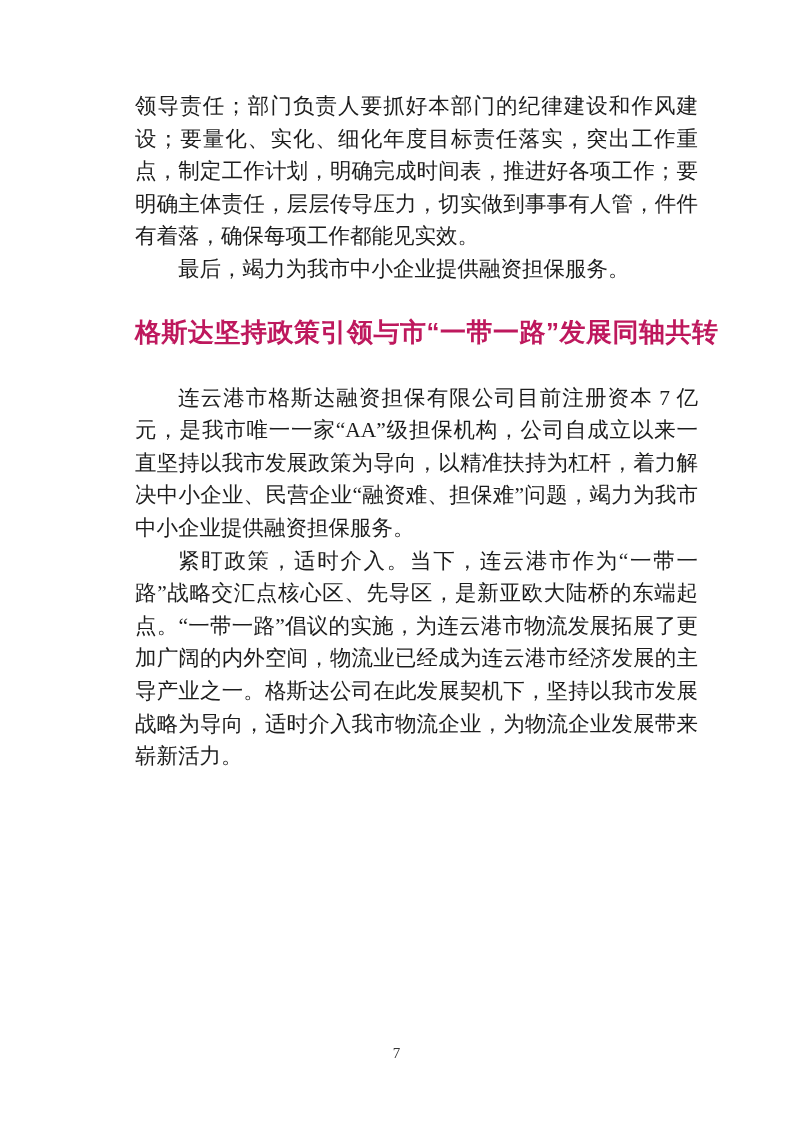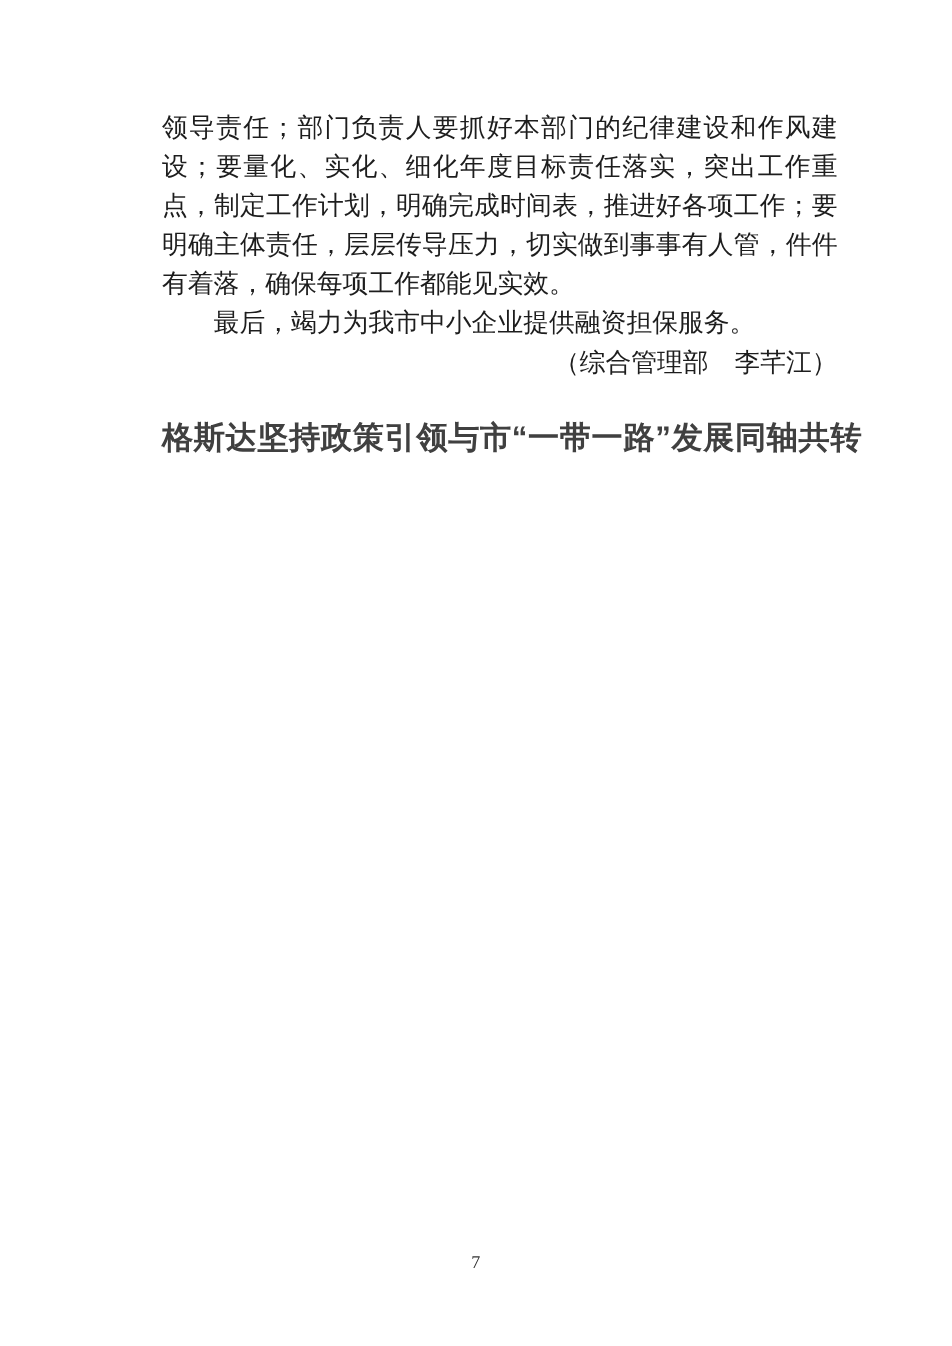--- a/index.html
+++ b/index.html
@@ -33,21 +33,21 @@
   }
   .attribution {
     text-align: right;
     text-indent: 0;
   }
   .article-title {
     font-family: "Liberation Sans", "DejaVu Sans", sans-serif;
     font-weight: bold;
     font-size: 26px;
     line-height: 40px;
-    color: #404040;
+    color: #be185d;
     text-align: right;
     white-space: nowrap;
     letter-spacing: 0.5px;
     margin: 26px 0 30px 0;
   }
   .page-number {
     position: absolute;
     bottom: 60px;
     left: 0;
     width: 100%;
@@ -57,20 +57,21 @@
     color: #333333;
   }
 </style>
 </head>
 <body>
 
 <div class="page">
   <div class="content">
     <p>领导责任；部门负责人要抓好本部门的纪律建设和作风建设；要量化、实化、细化年度目标责任落实，突出工作重点，制定工作计划，明确完成时间表，推进好各项工作；要明确主体责任，层层传导压力，切实做到事事有人管，件件有着落，确保每项工作都能见实效。</p>
     <p class="indent">最后，竭力为我市中小企业提供融资担保服务。</p>
-    <p class="attribution">（综合管理部　李芊江）</p>
 
     <h1 class="article-title">格斯达坚持政策引领与市“一带一路”发展同轴共转</h1>
 
+    <p class="indent">连云港市格斯达融资担保有限公司目前注册资本 7 亿元，是我市唯一一家“AA”级担保机构，公司自成立以来一直坚持以我市发展政策为导向，以精准扶持为杠杆，着力解决中小企业、民营企业“融资难、担保难”问题，竭力为我市中小企业提供融资担保服务。</p>
+    <p class="indent">紧盯政策，适时介入。当下，连云港市作为“一带一路”战略交汇点核心区、先导区，是新亚欧大陆桥的东端起点。“一带一路”倡议的实施，为连云港市物流发展拓展了更加广阔的内外空间，物流业已经成为连云港市经济发展的主导产业之一。格斯达公司在此发展契机下，坚持以我市发展战略为导向，适时介入我市物流企业，为物流企业发展带来崭新活力。</p>
   </div>
 
   <div class="page-number">7</div>
 </div>
 
 </body></html>

